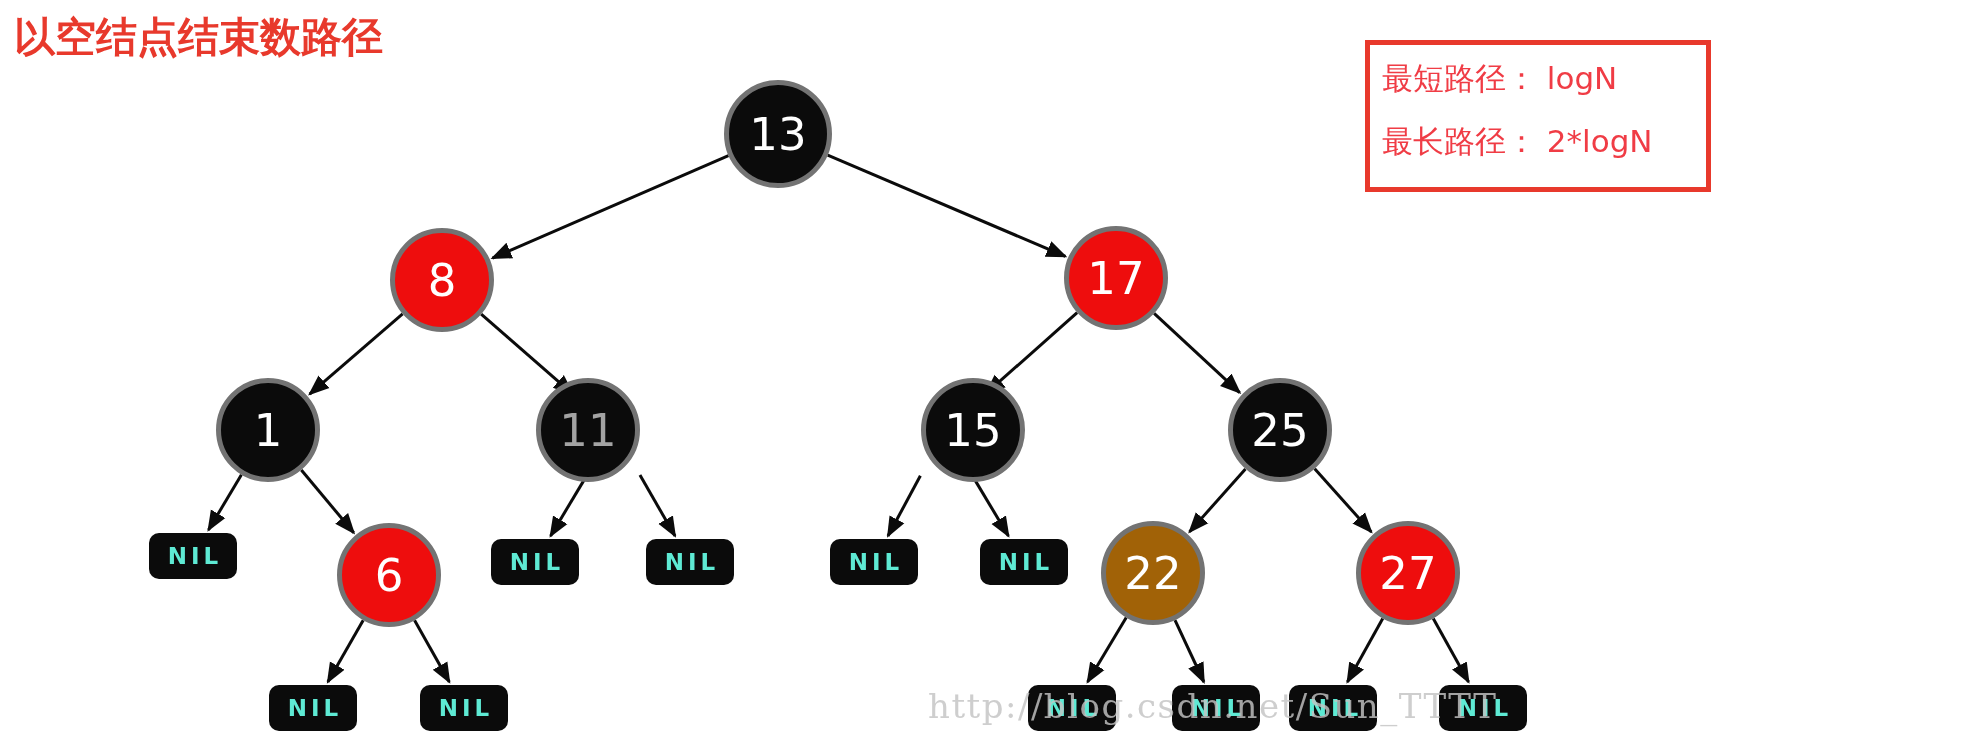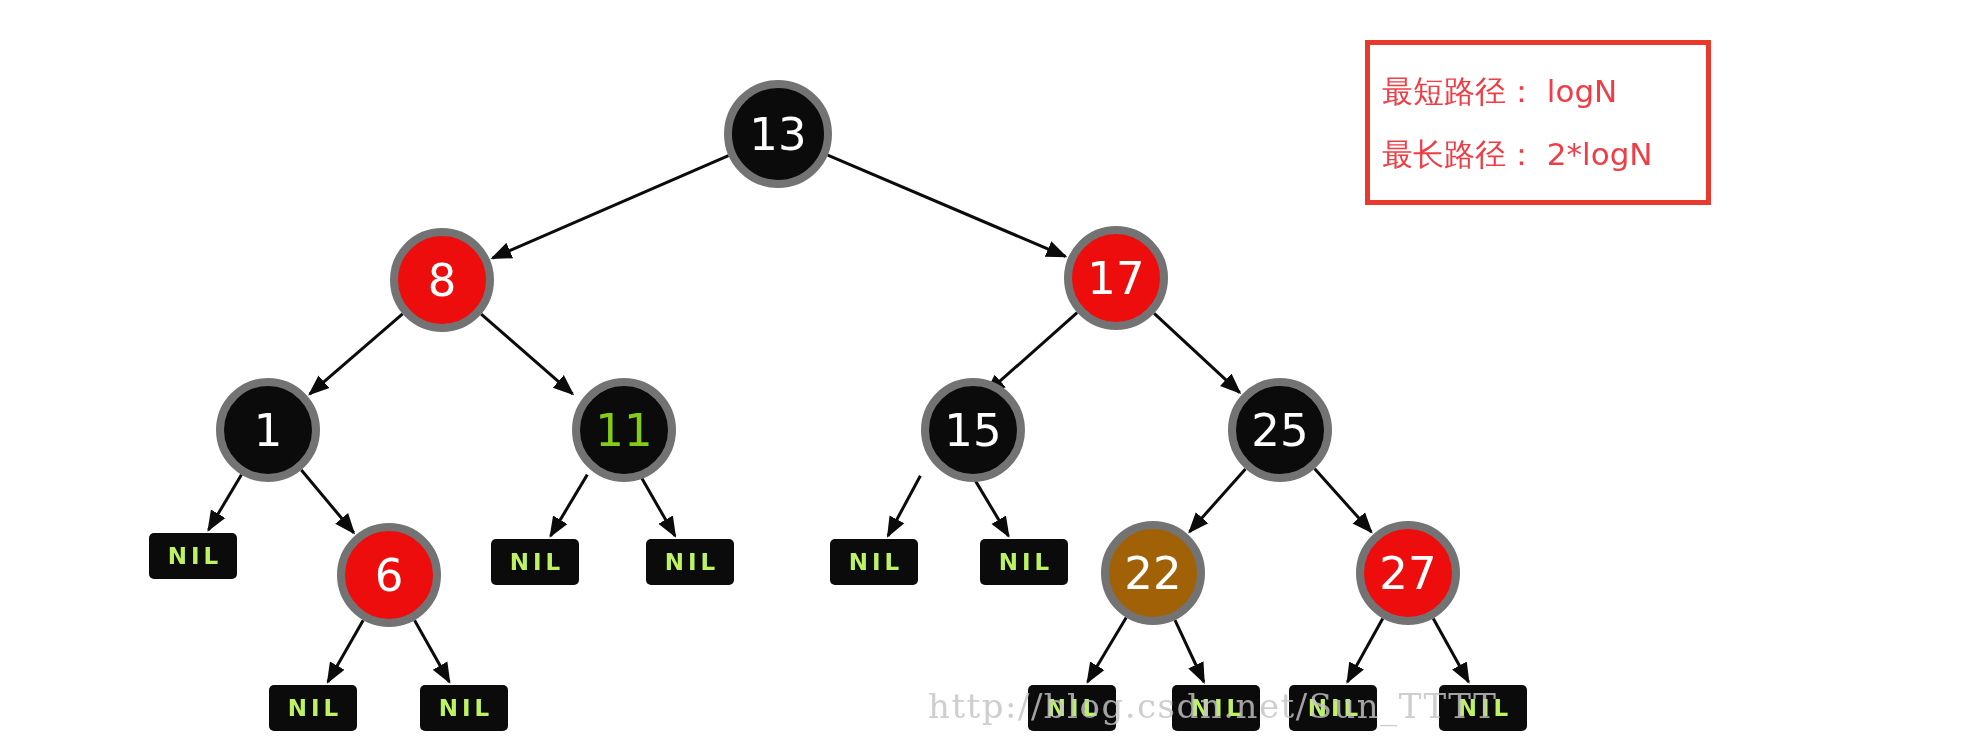--- a/index.html
+++ b/index.html
@@ -6,32 +6,32 @@
   .stage {
     position:relative; width:1987px; height:745px; overflow:hidden;
     background:#ffffff; font-family:"DejaVu Sans","Liberation Sans",sans-serif;
   }
   svg.edges { position:absolute; left:0; top:0; z-index:1; }
   .headline { position:absolute; font-weight:bold; white-space:nowrap; z-index:4; }
   .title-top { left:14px; top:10px; font-size:41px; }
   .note-right { left:1387px; top:284px; font-size:43px; }
   .infobox {
     position:absolute; left:1365px; top:40px; width:312px; z-index:4;
-    border:5px solid; padding:15px 12px 14px 12px; background:#ffffff;
+    border:5px solid; padding:2px 12px 14px 12px; background:#ffffff;
   }
   .infobox .line { font-size:31px; line-height:63px; font-weight:500; white-space:nowrap; }
   .node {
     position:absolute; border-radius:50%; box-sizing:border-box;
-    border:8px solid #737373; color:#fff; z-index:2;
+    border:5px solid #737373; color:#fff; z-index:2;
     display:flex; align-items:center; justify-content:center;
     font-size:45px;
   }
   .nilbox {
-    position:absolute; box-sizing:border-box; color:#bef264; z-index:2;
-    border-radius:5px; display:flex; align-items:center; justify-content:center;
+    position:absolute; box-sizing:border-box; color:#5eead4; z-index:2;
+    border-radius:10px; display:flex; align-items:center; justify-content:center;
     font-size:23px; font-weight:bold; letter-spacing:4px; text-indent:4px;
   }
   .watermark {
     position:absolute; left:928px; top:686px; z-index:5; white-space:nowrap;
     font-family:"DejaVu Serif","Liberation Serif",serif;
     font-size:34px; letter-spacing:1.5px;
   }
 </style>
 </head>
 <body>
@@ -61,33 +61,34 @@
         <line x1="1314.6812519657474" y1="468.7454611804834" x2="1371.3179065746904" y2="532.0192237514118" stroke="#0b0b0b" stroke-width="3" marker-end="url(#arrowhead)"></line>
         <line x1="363.20077520544464" y1="620.1486433904719" x2="327.85714285714283" y2="682" stroke="#0b0b0b" stroke-width="3" marker-end="url(#arrowhead)"></line>
         <line x1="414.5420770680894" y1="620.2946166674118" x2="449.3383458646617" y2="682" stroke="#0b0b0b" stroke-width="3" marker-end="url(#arrowhead)"></line>
         <line x1="1126.2462207177687" y1="617.5896321370523" x2="1087.6" y2="682" stroke="#0b0b0b" stroke-width="3" marker-end="url(#arrowhead)"></line>
         <line x1="1174.9900441972184" y1="620.1215232797538" x2="1203.8666666666666" y2="682" stroke="#0b0b0b" stroke-width="3" marker-end="url(#arrowhead)"></line>
         <line x1="1382.7465675787112" y1="618.4561783583199" x2="1347.4444444444443" y2="682" stroke="#0b0b0b" stroke-width="3" marker-end="url(#arrowhead)"></line>
         <line x1="1433.2534324212888" y1="618.4561783583199" x2="1468.5555555555557" y2="682" stroke="#0b0b0b" stroke-width="3" marker-end="url(#arrowhead)"></line>
       </g>
   </svg>
 
+  <div class="headline title-top" style="color: rgb(232, 57, 44);">以空结点结束数路径</div>
 
   <div class="infobox" style="border-color: rgb(232, 57, 44); color: rgb(240, 60, 69);">
     <div class="line">最短路径： logN</div>
     <div class="line">最长路径： 2*logN</div>
   </div>
 
 
   <div id="tree-nodes">
       <div class="node" style="width: 108px; height: 108px; left: 724px; top: 80px; background: rgb(11, 11, 11); color: rgb(255, 255, 255);">13</div>
       <div class="node" style="width: 104px; height: 104px; left: 390px; top: 228px; background: rgb(238, 13, 13); color: rgb(255, 255, 255);">8</div>
       <div class="node" style="width: 104px; height: 104px; left: 1064px; top: 226px; background: rgb(238, 13, 13); color: rgb(255, 255, 255);">17</div>
       <div class="node" style="width: 104px; height: 104px; left: 216px; top: 378px; background: rgb(11, 11, 11); color: rgb(255, 255, 255);">1</div>
-      <div class="node" style="width: 104px; height: 104px; left: 572px; top: 378px; background: rgb(11, 11, 11); color: #84cc16;">11</div>
+      <div class="node" style="width: 104px; height: 104px; left: 536px; top: 378px; background: rgb(11, 11, 11); color: #a3a3a3;">11</div>
       <div class="node" style="width: 104px; height: 104px; left: 921px; top: 378px; background: rgb(11, 11, 11); color: rgb(255, 255, 255);">15</div>
       <div class="node" style="width: 104px; height: 104px; left: 1228px; top: 378px; background: rgb(11, 11, 11); color: rgb(255, 255, 255);">25</div>
       <div class="node" style="width: 104px; height: 104px; left: 337px; top: 523px; background: rgb(238, 13, 13); color: rgb(255, 255, 255);">6</div>
       <div class="node" style="width: 104px; height: 104px; left: 1101px; top: 521px; background: #a16207; color: rgb(255, 255, 255);">22</div>
       <div class="node" style="width: 104px; height: 104px; left: 1356px; top: 521px; background: rgb(238, 13, 13); color: rgb(255, 255, 255);">27</div>
       <div class="nilbox" style="width: 88px; height: 46px; left: 149px; top: 533px; background: rgb(11, 11, 11);">NIL</div>
       <div class="nilbox" style="width: 88px; height: 46px; left: 491px; top: 539px; background: rgb(11, 11, 11);">NIL</div>
       <div class="nilbox" style="width: 88px; height: 46px; left: 646px; top: 539px; background: rgb(11, 11, 11);">NIL</div>
       <div class="nilbox" style="width: 88px; height: 46px; left: 830px; top: 539px; background: rgb(11, 11, 11);">NIL</div>
       <div class="nilbox" style="width: 88px; height: 46px; left: 980px; top: 539px; background: rgb(11, 11, 11);">NIL</div>

